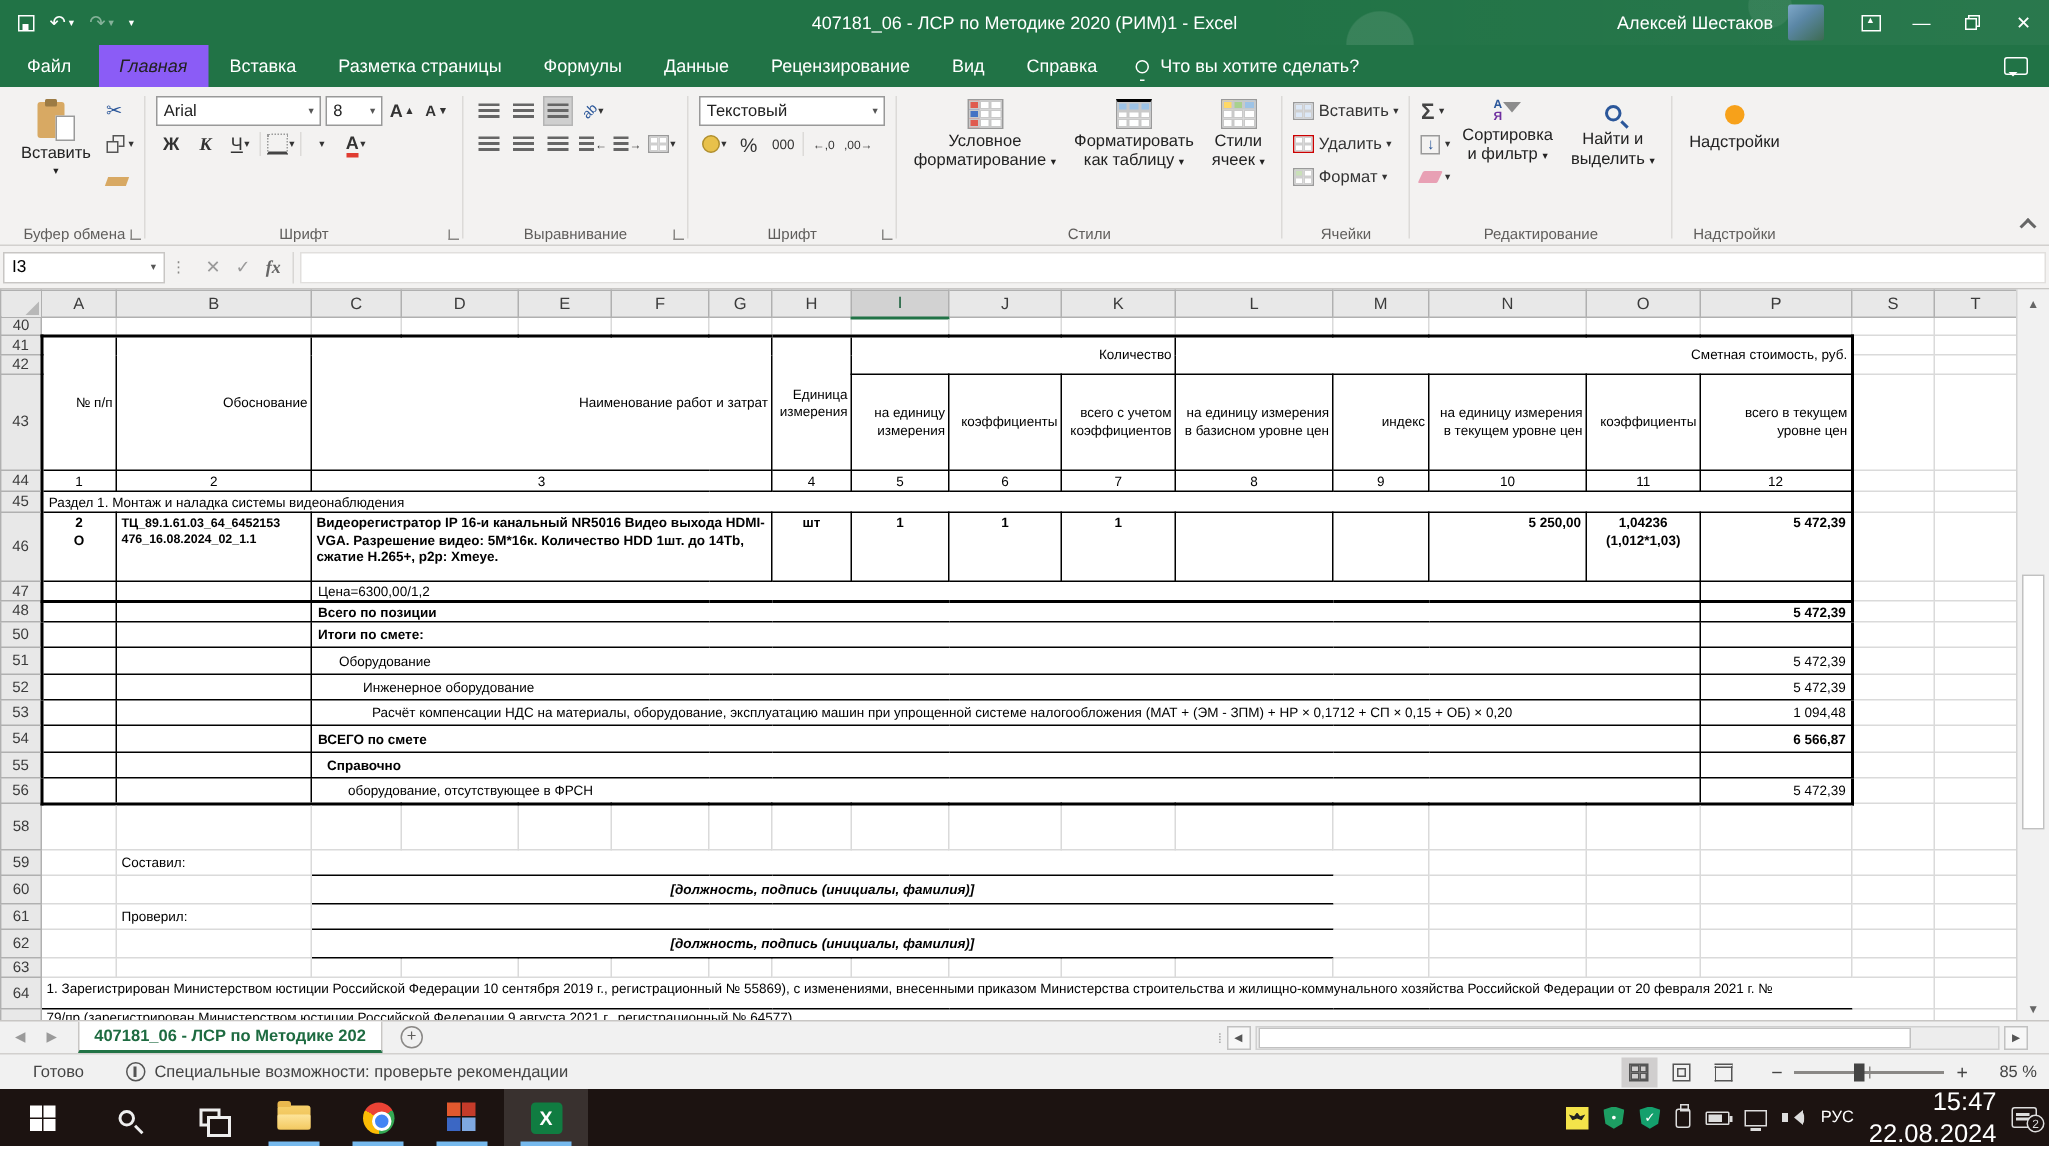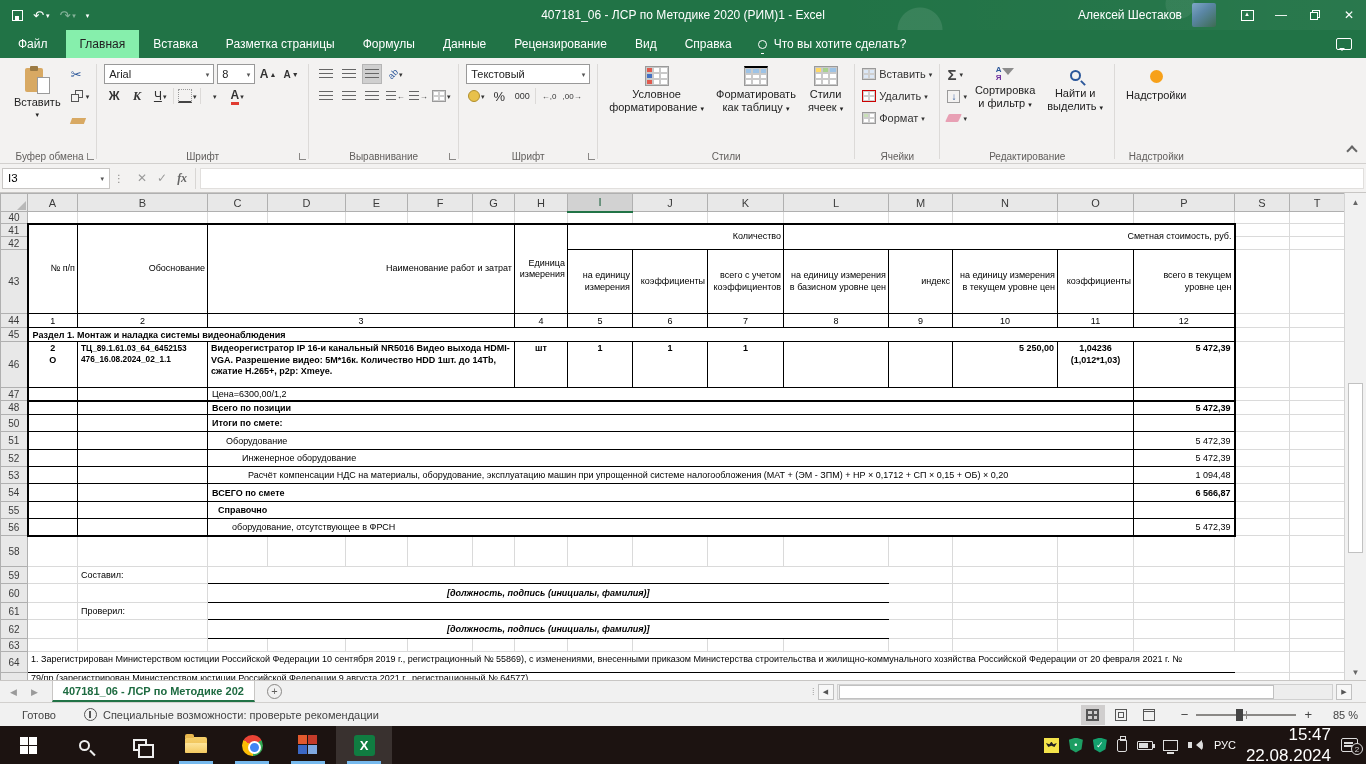--- a/index.html
+++ b/index.html
@@ -26,21 +26,21 @@
   .ic-ribopt { width:13px; height:11px; border:1px solid #fff; display:flex; align-items:flex-start; justify-content:center; font-size:7px; line-height:5px; }
   .ic-restore { position:relative; width:10px; height:10px; }
   .ic-restore s { position:absolute; width:8px; height:8px; border:1px solid #fff; }
   .ic-restore s:first-child { right:0; top:0; }
   .ic-restore s:last-child { left:0; bottom:0; background:#217346; }
 
   
   .menubar { height:28px; background:#217346; display:flex; align-items:stretch; color:#fff; flex:none; position:relative; }
   .mtab { padding:0 14px; font-size:12px; display:flex; align-items:center; cursor:default; }
   .mtab.file { padding:0 18px; }
-  .mtab.active { background:#86efac; color:#222; }
+  .mtab.active { background:#8b5cf6; color:#222;font-style:italic; }
   .tellme { display:flex; align-items:center; gap:7px; font-size:12px; margin-left:12px; }
   .ic-bulb { width:9px; height:9px; border:1.5px solid #fff; border-radius:50%; position:relative; }
   .ic-bulb:after { content:""; position:absolute; left:2px; top:9px; width:3px; height:3px; border-bottom:1.5px solid #fff; }
   .ic-comment { width:16px; height:12px; border:1.5px solid #fff; border-radius:2px; position:relative; margin-right:14px; }
   .ic-comment:after { content:""; position:absolute; left:2px; bottom:-5px; border:3px solid transparent; border-top-color:#fff; }
 
   
   .ribbon { height:106px; background:#f3f2f1; border-bottom:1px solid #d2d0ce; display:flex; padding:3px 0 0 3px; flex:none; position:relative; font-size:11px; color:#333; }
   .rgroup { position:relative; padding:2px 5px 15px; display:flex; flex-direction:column; }
   .glabel { position:absolute; bottom:1px; left:0; right:0; text-align:center; font-size:10px; color:#605e5c; white-space:nowrap; }
@@ -100,21 +100,21 @@
   th.ch, th.rh, th.corner { background:#e8e8e8; border:1px solid #b0b0b0; font-weight:normal; color:#3b3b3b; }
   th.ch { font-size:11px; height:18px; }
   th.ch.sel { background:#d2d2d2; border-bottom:2px solid #217346; color:#135c36; }
   th.rh { font-size:10px; }
   th.corner { position:relative; }
   th.corner:after { content:""; position:absolute; right:1px; bottom:1px; border-left:9px solid transparent; border-bottom:9px solid #b8b8b8; }
   td.gl { border-right:1px solid #dadada; border-bottom:1px solid #dadada; background:#fff; }
   .hc { border:1px solid #000; text-align:right; white-space:normal !important; font-size:8.5px; line-height:1.25; padding:1px 2px !important; }
   .hn { border:1px solid #000; text-align:center; font-size:8.5px; }
   .tc { border:1px solid #000; }
-  .sec { border:1px solid #000; font-weight:bold; }
+  .sec { border:1px solid #000; font-weight:normal; }
   .it  { border:1px solid #000; vertical-align:top !important; font-weight:bold; white-space:normal !important; line-height:1.3; font-size:8.7px; padding:1px 3px !important; }
   .ctr { text-align:center; } .rgt { text-align:right; }
   .b { font-weight:bold; }
   .fl { border-left:2px solid #000; } .fr { border-right:2px solid #000; }
   .ft { border-top:2px solid #000; } .fb { border-bottom:2px solid #000; }
   .ind0 { padding-left:4px !important; } .ind1 { padding-left:18px !important; } .ind2 { padding-left:34px !important; }
   .ind3 { padding-left:40px !important; } .ind1b { padding-left:10px !important; } .ind2b { padding-left:24px !important; }
   .sigl { border-bottom:1.5px solid #000; }
   .sigph { border-bottom:1.5px solid #000; font-style:italic; text-align:center; font-size:8.5px; font-weight:bold; }
   .siglabel { padding-right:4px !important; }

